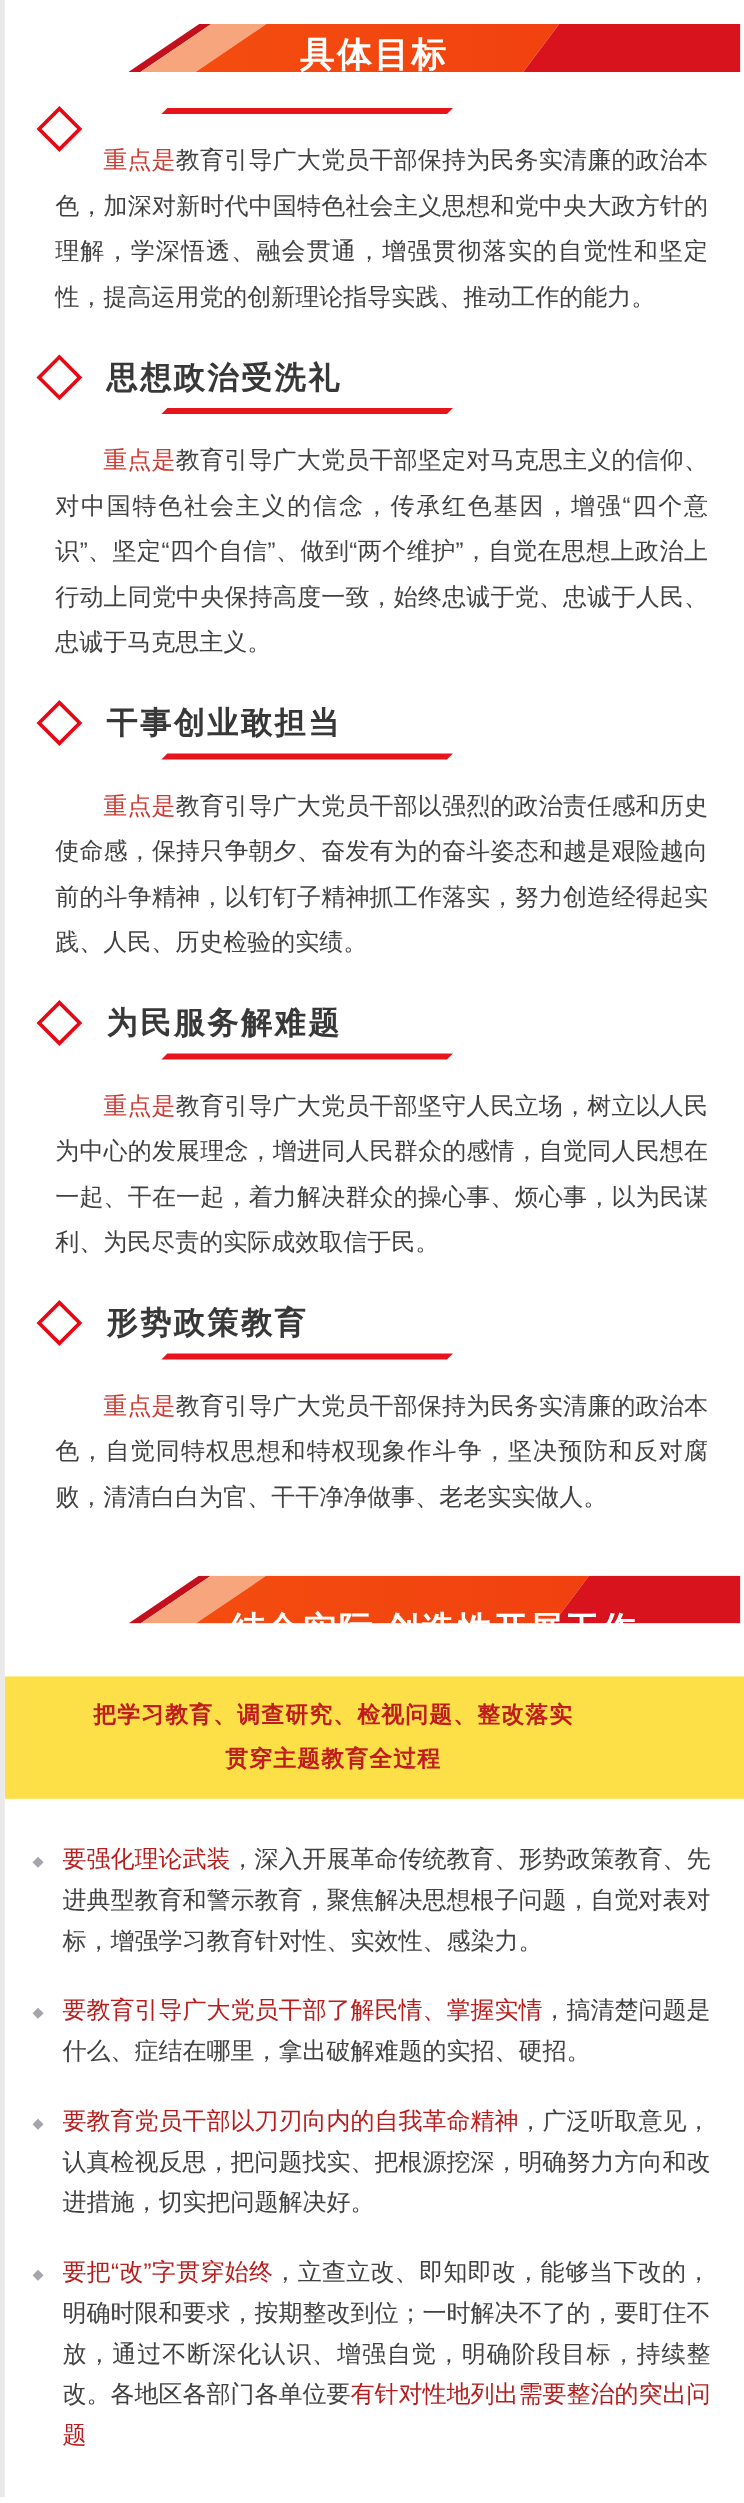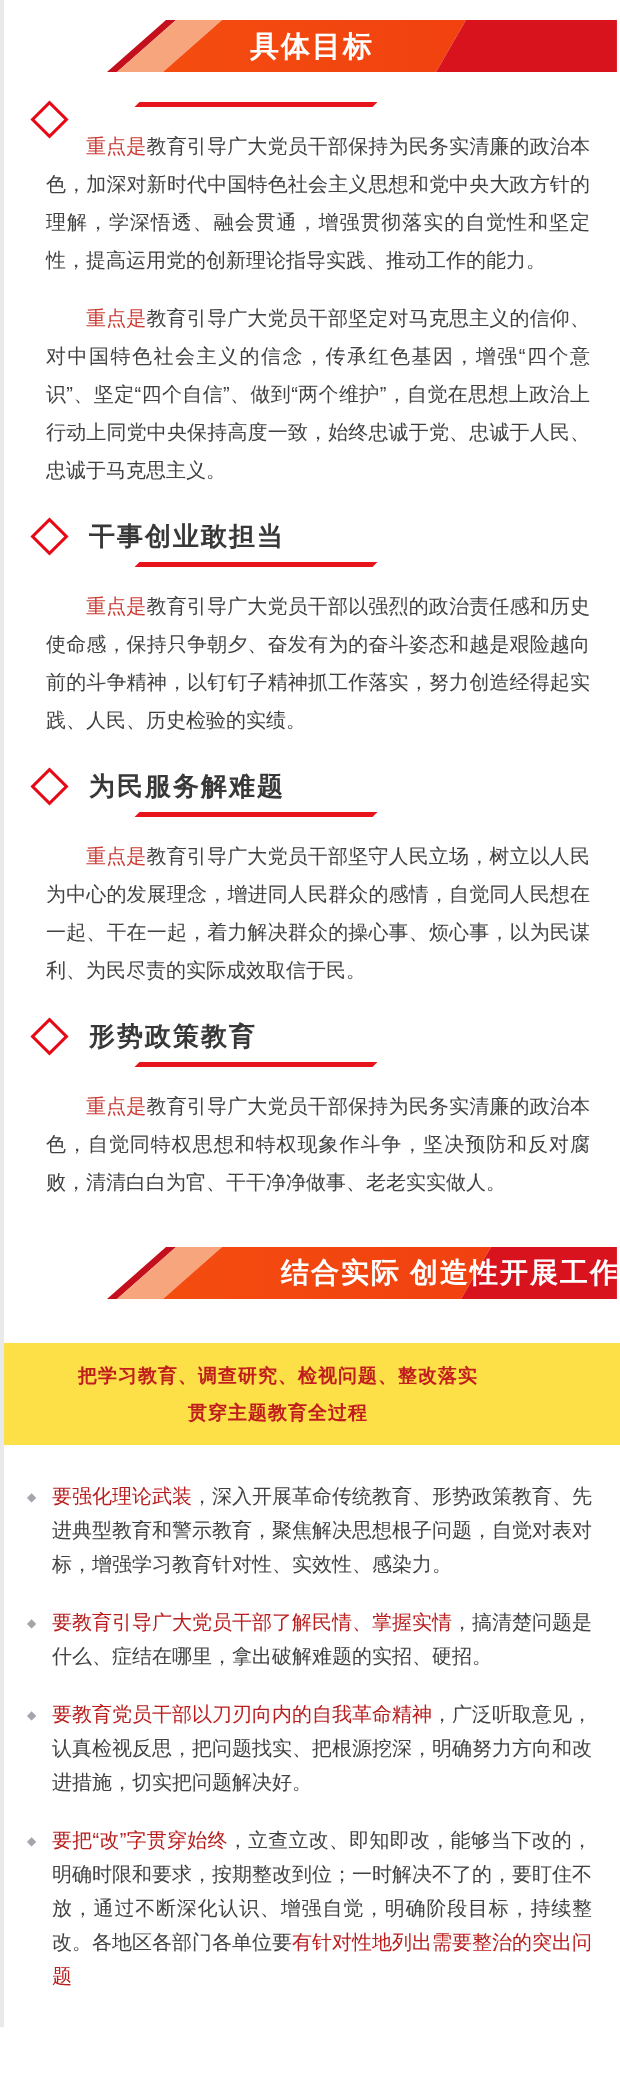--- a/index.html
+++ b/index.html
@@ -6,36 +6,36 @@
   body {
     width:620px;
     font-family:"Liberation Sans", sans-serif;
     color:#414141;
     border-left:4px solid #e9e9e9;
     box-sizing:border-box;
     position:relative;
   }
 
   
-  .banner { position:relative; height:52px; margin-top:20px; }
+  .banner { position:relative; height:40px; margin-top:20px; }
   .banner .layer { position:absolute; top:0; bottom:0; left:0; right:0; }
   .layer.crimson { background:#c40f1d; clip-path:polygon(162px 0, 172px 0, 113px 100%, 103px 100%); }
   .layer.salmon  { background:#f6a57d; clip-path:polygon(172px 0, 218px 0, 159px 100%, 113px 100%); }
   .layer.orange  { background:linear-gradient(90deg,#f6520f,#ef3c10); clip-path:polygon(218px 0, 462px 0, 432px 100%, 159px 100%); }
   .layer.darkred { background:#d8131e; clip-path:polygon(462px 0, 99.5% 0, 99.5% 100%, 432px 100%); }
   .banner2 .layer.orange  { clip-path:polygon(218px 0, 487px 0, 457px 100%, 159px 100%); }
   .banner2 .layer.darkred { clip-path:polygon(487px 0, 99.5% 0, 99.5% 100%, 457px 100%); }
   .banner-title {
     position:absolute; left:0; right:0; top:0;
     text-align:center; line-height:52px;
     font-family:"Liberation Serif", serif;
     font-weight:bold; font-size:29px; color:#ffffff;
     letter-spacing:2px;
   }
-  .banner2 .banner-title { font-size:28px; padding-left:100px; text-align:right; }
+  .banner2 .banner-title { font-size:28px; padding-left:100px; text-align:center;margin-top:20px; }
 
   
   .sec-head { position:relative; margin-top:30px; padding-left:85px; }
   .sec-head h2 {
     margin:0; font-family:"Liberation Serif", serif;
     font-weight:bold; font-size:26px; color:#383838; letter-spacing:2px;
   }
   .diamond {
     position:absolute; left:32px; top:4px;
     width:21px; height:21px; background:#ffffff;
@@ -92,20 +92,25 @@
 
 <section class="sec">
   <div class="sec-head">
     <span class="diamond"></span>
     <div class="underline"></div>
   </div>
   <p><span class="lead">重点是</span><span>教育引导广大党员干部保持为民务实清廉的政治本色，加深对新时代中国特色社会主义思想和党中央大政方针的理解，学深悟透、融会贯通，增强贯彻落实的自觉性和坚定性，提高运用党的创新理论指导实践、推动工作的能力。</span></p>
 </section>
 
 <section class="sec">
+  <div class="sec-head">
+    <span class="diamond"></span>
+    <h2>思想政治受洗礼</h2>
+    <div class="underline"></div>
+  </div>
   <p><span class="lead">重点是</span><span>教育引导广大党员干部坚定对马克思主义的信仰、对中国特色社会主义的信念，传承红色基因，增强“四个意识”、坚定“四个自信”、做到“两个维护”，自觉在思想上政治上行动上同党中央保持高度一致，始终忠诚于党、忠诚于人民、忠诚于马克思主义。</span></p>
 </section>
 
 <section class="sec">
   <div class="sec-head">
     <span class="diamond"></span>
     <h2>干事创业敢担当</h2>
     <div class="underline"></div>
   </div>
   <p><span class="lead">重点是</span><span>教育引导广大党员干部以强烈的政治责任感和历史使命感，保持只争朝夕、奋发有为的奋斗姿态和越是艰险越向前的斗争精神，以钉钉子精神抓工作落实，努力创造经得起实践、人民、历史检验的实绩。</span></p>

